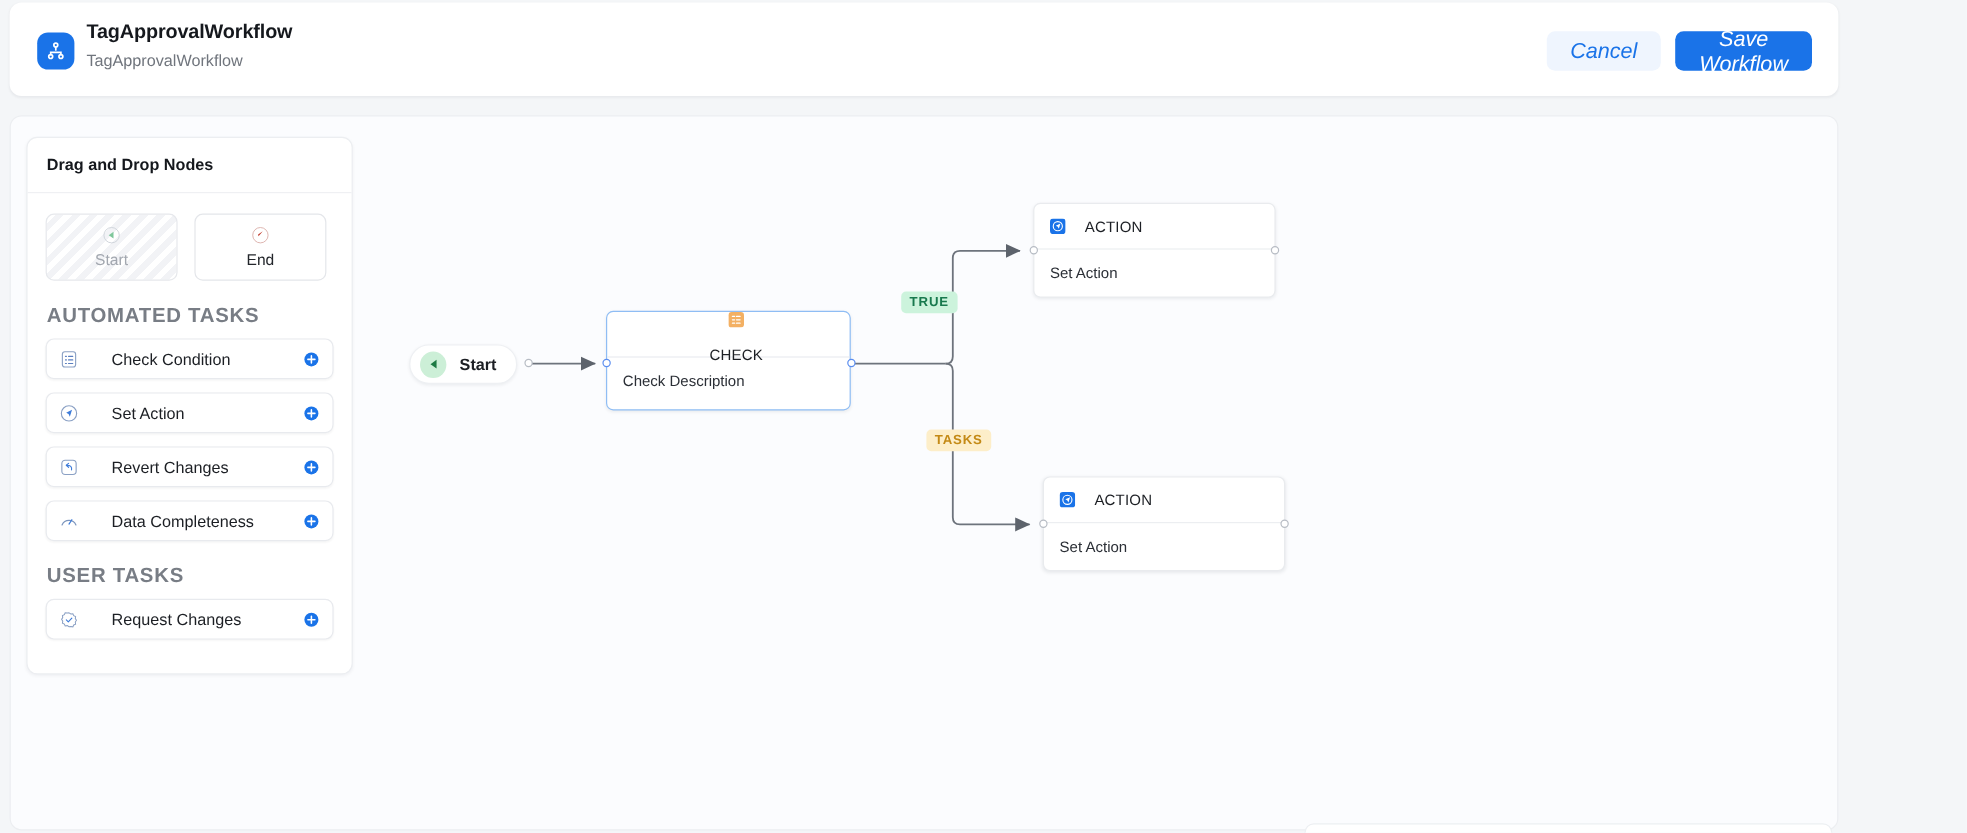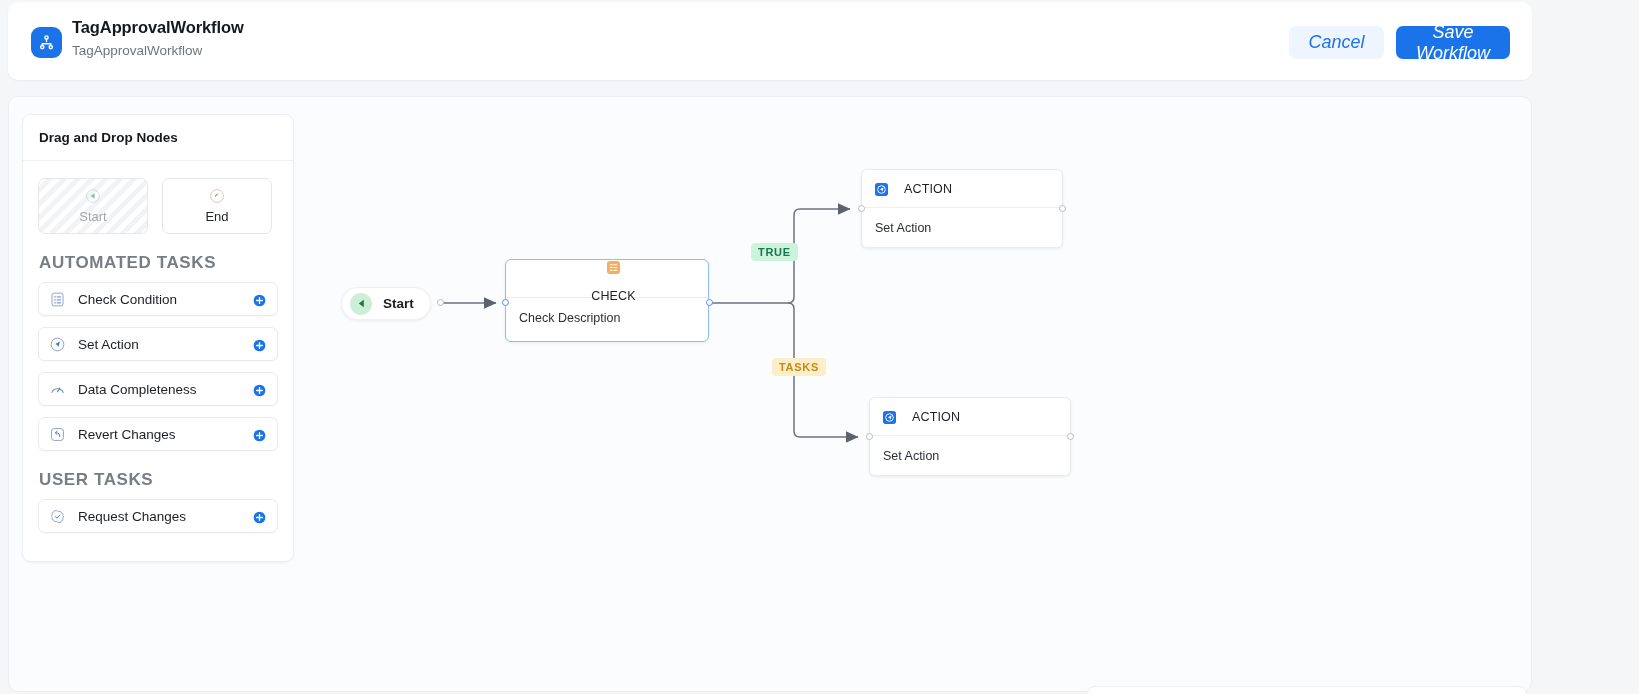--- a/index.html
+++ b/index.html
@@ -70,20 +70,21 @@
   .se-ico { width: 16px; height: 16px; border-radius: 50%; display: flex; align-items: center; justify-content: center; }
   .sec-label {
     font-size: 17px; font-weight: bold; letter-spacing: .6px;
     color: #787d85; margin: 19px 0 9px 1px;
   }
   .task {
     height: 34px; border: 1px solid #e8eaee; border-radius: 7px;
     background: #ffffff; display: flex; align-items: center;
     padding: 0 11px 0 10px; margin-bottom: 11px; cursor: pointer;
     box-shadow: 0 1px 1.5px rgba(16,24,40,.035);
+    gap: 15px;
   }
   .task-ico { width: 17px; height: 17px; flex: none; display: flex; align-items: center; justify-content: center; }
   .task-label { flex: 1; font-size: 13.5px; color: #1c1f24; margin-left: 12px; }
   .plus { width: 13px; height: 13px; flex: none; }
 
   
   .flow { position: absolute; inset: 0; }
   .svg-layer { position: absolute; left: 0; top: 0; width: 1524px; height: 596px; }
 
   .node-start {
@@ -215,42 +216,42 @@
           <span class="plus">
             <svg width="13" height="13" viewBox="0 0 20 20">
                 <circle cx="10" cy="10" r="9" fill="#1a73e8"></circle>
                 <path d="M10 5.5v9M5.5 10h9" stroke="#fff" stroke-width="2" stroke-linecap="round"></path>
               </svg>
           </span>
         </div>
 
         <div class="task">
           <span class="task-ico">
+            <svg width="17" height="17" viewBox="0 0 20 20" fill="none" stroke="#8aa0c4" stroke-width="1.1">
+              <rect x="3" y="3" width="14" height="14" rx="3.2"></rect>
+              <path d="M12.5 12.5c.6-3-1.2-4.6-4.6-4.6M9.6 6 L7.3 7.9 L9.6 9.9" stroke="#3d7bd9" stroke-linecap="round" stroke-linejoin="round"></path>
+            </svg>
+          </span>
+          <span class="task-label">Revert Changes</span>
+          <span class="plus">
+            <svg width="13" height="13" viewBox="0 0 20 20">
+                <circle cx="10" cy="10" r="9" fill="#1a73e8"></circle>
+                <path d="M10 5.5v9M5.5 10h9" stroke="#fff" stroke-width="2" stroke-linecap="round"></path>
+              </svg>
+          </span>
+        </div>
+
+        <div class="task">
+          <span class="task-ico">
             <svg width="17" height="17" viewBox="0 0 20 20" fill="none" stroke="#7d96bd" stroke-width="1.2" stroke-linecap="round">
               <path d="M3.2 13.5a7.4 7.4 0 0 1 13.6 0"></path>
               <path d="M10 12.6 L12.8 8.4" stroke="#3d7bd9"></path>
             </svg>
           </span>
           <span class="task-label">Data Completeness</span>
-          <span class="plus">
-            <svg width="13" height="13" viewBox="0 0 20 20">
-                <circle cx="10" cy="10" r="9" fill="#1a73e8"></circle>
-                <path d="M10 5.5v9M5.5 10h9" stroke="#fff" stroke-width="2" stroke-linecap="round"></path>
-              </svg>
-          </span>
-        </div>
-
-        <div class="task">
-          <span class="task-ico">
-            <svg width="17" height="17" viewBox="0 0 20 20" fill="none" stroke="#8aa0c4" stroke-width="1.1">
-              <rect x="3" y="3" width="14" height="14" rx="3.2"></rect>
-              <path d="M12.5 12.5c.6-3-1.2-4.6-4.6-4.6M9.6 6 L7.3 7.9 L9.6 9.9" stroke="#3d7bd9" stroke-linecap="round" stroke-linejoin="round"></path>
-            </svg>
-          </span>
-          <span class="task-label">Revert Changes</span>
           <span class="plus">
             <svg width="13" height="13" viewBox="0 0 20 20">
                 <circle cx="10" cy="10" r="9" fill="#1a73e8"></circle>
                 <path d="M10 5.5v9M5.5 10h9" stroke="#fff" stroke-width="2" stroke-linecap="round"></path>
               </svg>
           </span>
         </div>
 
         <div class="sec-label">USER TASKS</div>
 

